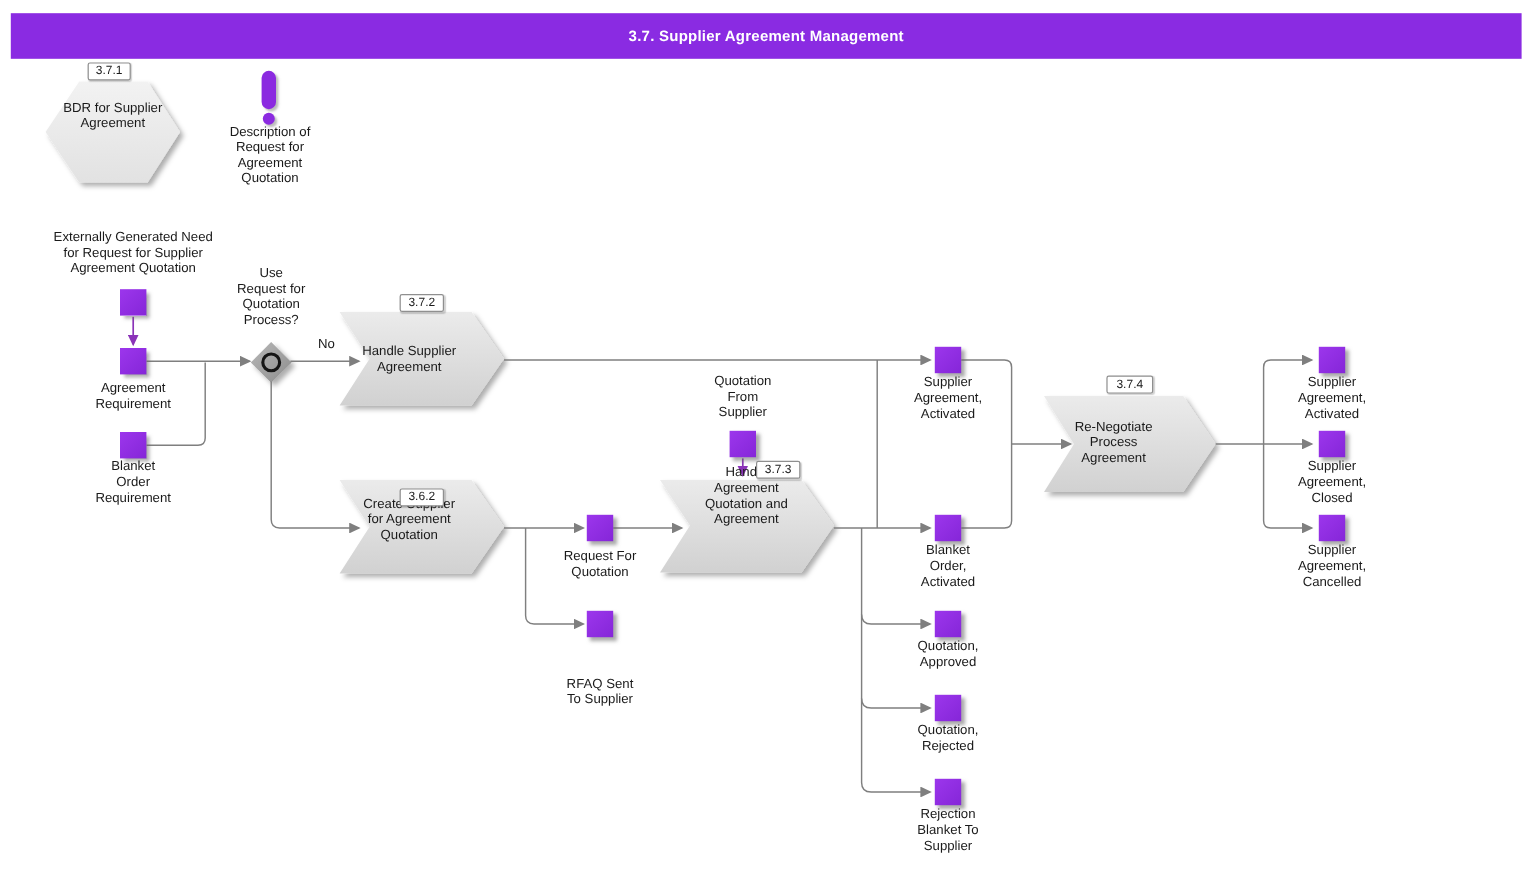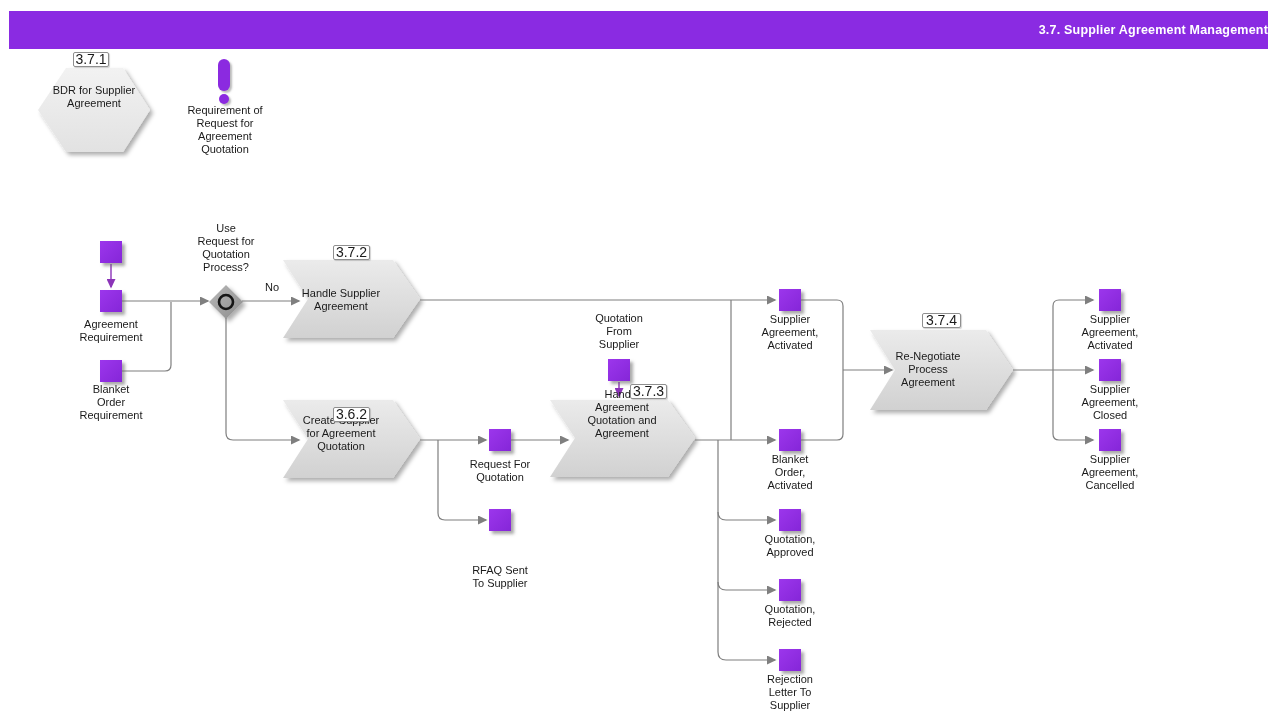--- a/index.html
+++ b/index.html
@@ -1,25 +1,25 @@
 <!DOCTYPE html>
 <html><head>
 <meta charset="utf-8">
 <style>
   html,body{margin:0;padding:0;background:#ffffff;}
   #stage{position:relative;width:1280px;height:724px;background:#ffffff;overflow:hidden;
          font-family:"Liberation Sans","DejaVu Sans",sans-serif;color:#1a1a1a;}
   #diagram-svg{position:absolute;left:0;top:0;z-index:1;}
   .hdr{position:absolute;left:9px;top:11px;width:1259px;height:38px;background:#8a2be2;
-       display:flex;align-items:center;justify-content:flex-end;z-index:2;}
+       display:flex;align-items:center;justify-content:center;z-index:2;}
   .hdr span{color:#ffffff;font-weight:bold;font-size:12.5px;letter-spacing:.2px;}
   .lbl{position:absolute;z-index:3;font-size:11px;line-height:13px;text-align:center;
        white-space:pre-line;}
   .idbox{position:absolute;z-index:4;background:#ffffff;border:1px solid #8f8f8f;
-         border-radius:2px;font-size:14px;line-height:13px;text-align:center;
+         border-radius:2px;font-size:10px;line-height:13px;text-align:center;
          box-shadow:1px 1px 1px rgba(0,0,0,.18);}
   .sq{position:absolute;width:22px;height:22px;z-index:3;
       background:linear-gradient(135deg,#9c36ec,#8526d8);
       box-shadow:3px 3px 3px rgba(100,100,100,.55);}
   .bang-bar{position:absolute;left:218px;top:59px;width:12px;height:32px;border-radius:6px;
             background:#8b2ae0;z-index:3;box-shadow:2px 2px 2px rgba(120,120,120,.5);}
   .bang-dot{position:absolute;left:219px;top:94px;width:10px;height:10px;border-radius:50%;
             background:#8b2ae0;z-index:3;box-shadow:2px 2px 2px rgba(120,120,120,.5);}
 </style>
 </head>
@@ -112,24 +112,27 @@
   <div class="sq" style="left:1099px;top:429px"></div>
 
   <div class="idbox" style="left:73px;top:52px;width:34px">3.7.1</div>
   <div class="idbox" style="left:333px;top:245px;width:35px">3.7.2</div>
   <div class="idbox" style="left:333px;top:407px;width:35px">3.6.2</div>
   <div class="idbox" style="left:630px;top:384px;width:35px">3.7.3</div>
   <div class="idbox" style="left:922px;top:313px;width:37px">3.7.4</div>
 
   <div class="lbl" style="left:34px;top:84px;width:120px">BDR for Supplier
 Agreement</div>
-  <div class="lbl" style="left:180px;top:104px;width:90px">Requirement of
+  <div class="lbl" style="left:180px;top:104px;width:90px">Description of
 Request for
 Agreement
 Quotation</div>
+  <div class="lbl" style="left:31px;top:192px;width:160px">Externally Generated Need
+for Request for Supplier
+Agreement Quotation</div>
   <div class="lbl" style="left:61px;top:318px;width:100px">Agreement
 Requirement</div>
   <div class="lbl" style="left:61px;top:383px;width:100px">Blanket
 Order
 Requirement</div>
   <div class="lbl" style="left:176px;top:222px;width:100px">Use
 Request for
 Quotation
 Process?</div>
   <div class="lbl" style="left:262px;top:281px;width:20px">No</div>
@@ -153,21 +156,21 @@
 Agreement,
 Activated</div>
   <div class="lbl" style="left:740px;top:453px;width:100px">Blanket
 Order,
 Activated</div>
   <div class="lbl" style="left:740px;top:533px;width:100px">Quotation,
 Approved</div>
   <div class="lbl" style="left:740px;top:603px;width:100px">Quotation,
 Rejected</div>
   <div class="lbl" style="left:740px;top:673px;width:100px">Rejection
-Letter To
+Blanket To
 Supplier</div>
   <div class="lbl" style="left:873px;top:350px;width:110px">Re-Negotiate
 Process
 Agreement</div>
   <div class="lbl" style="left:1060px;top:313px;width:100px">Supplier
 Agreement,
 Activated</div>
   <div class="lbl" style="left:1060px;top:383px;width:100px">Supplier
 Agreement,
 Closed</div>

